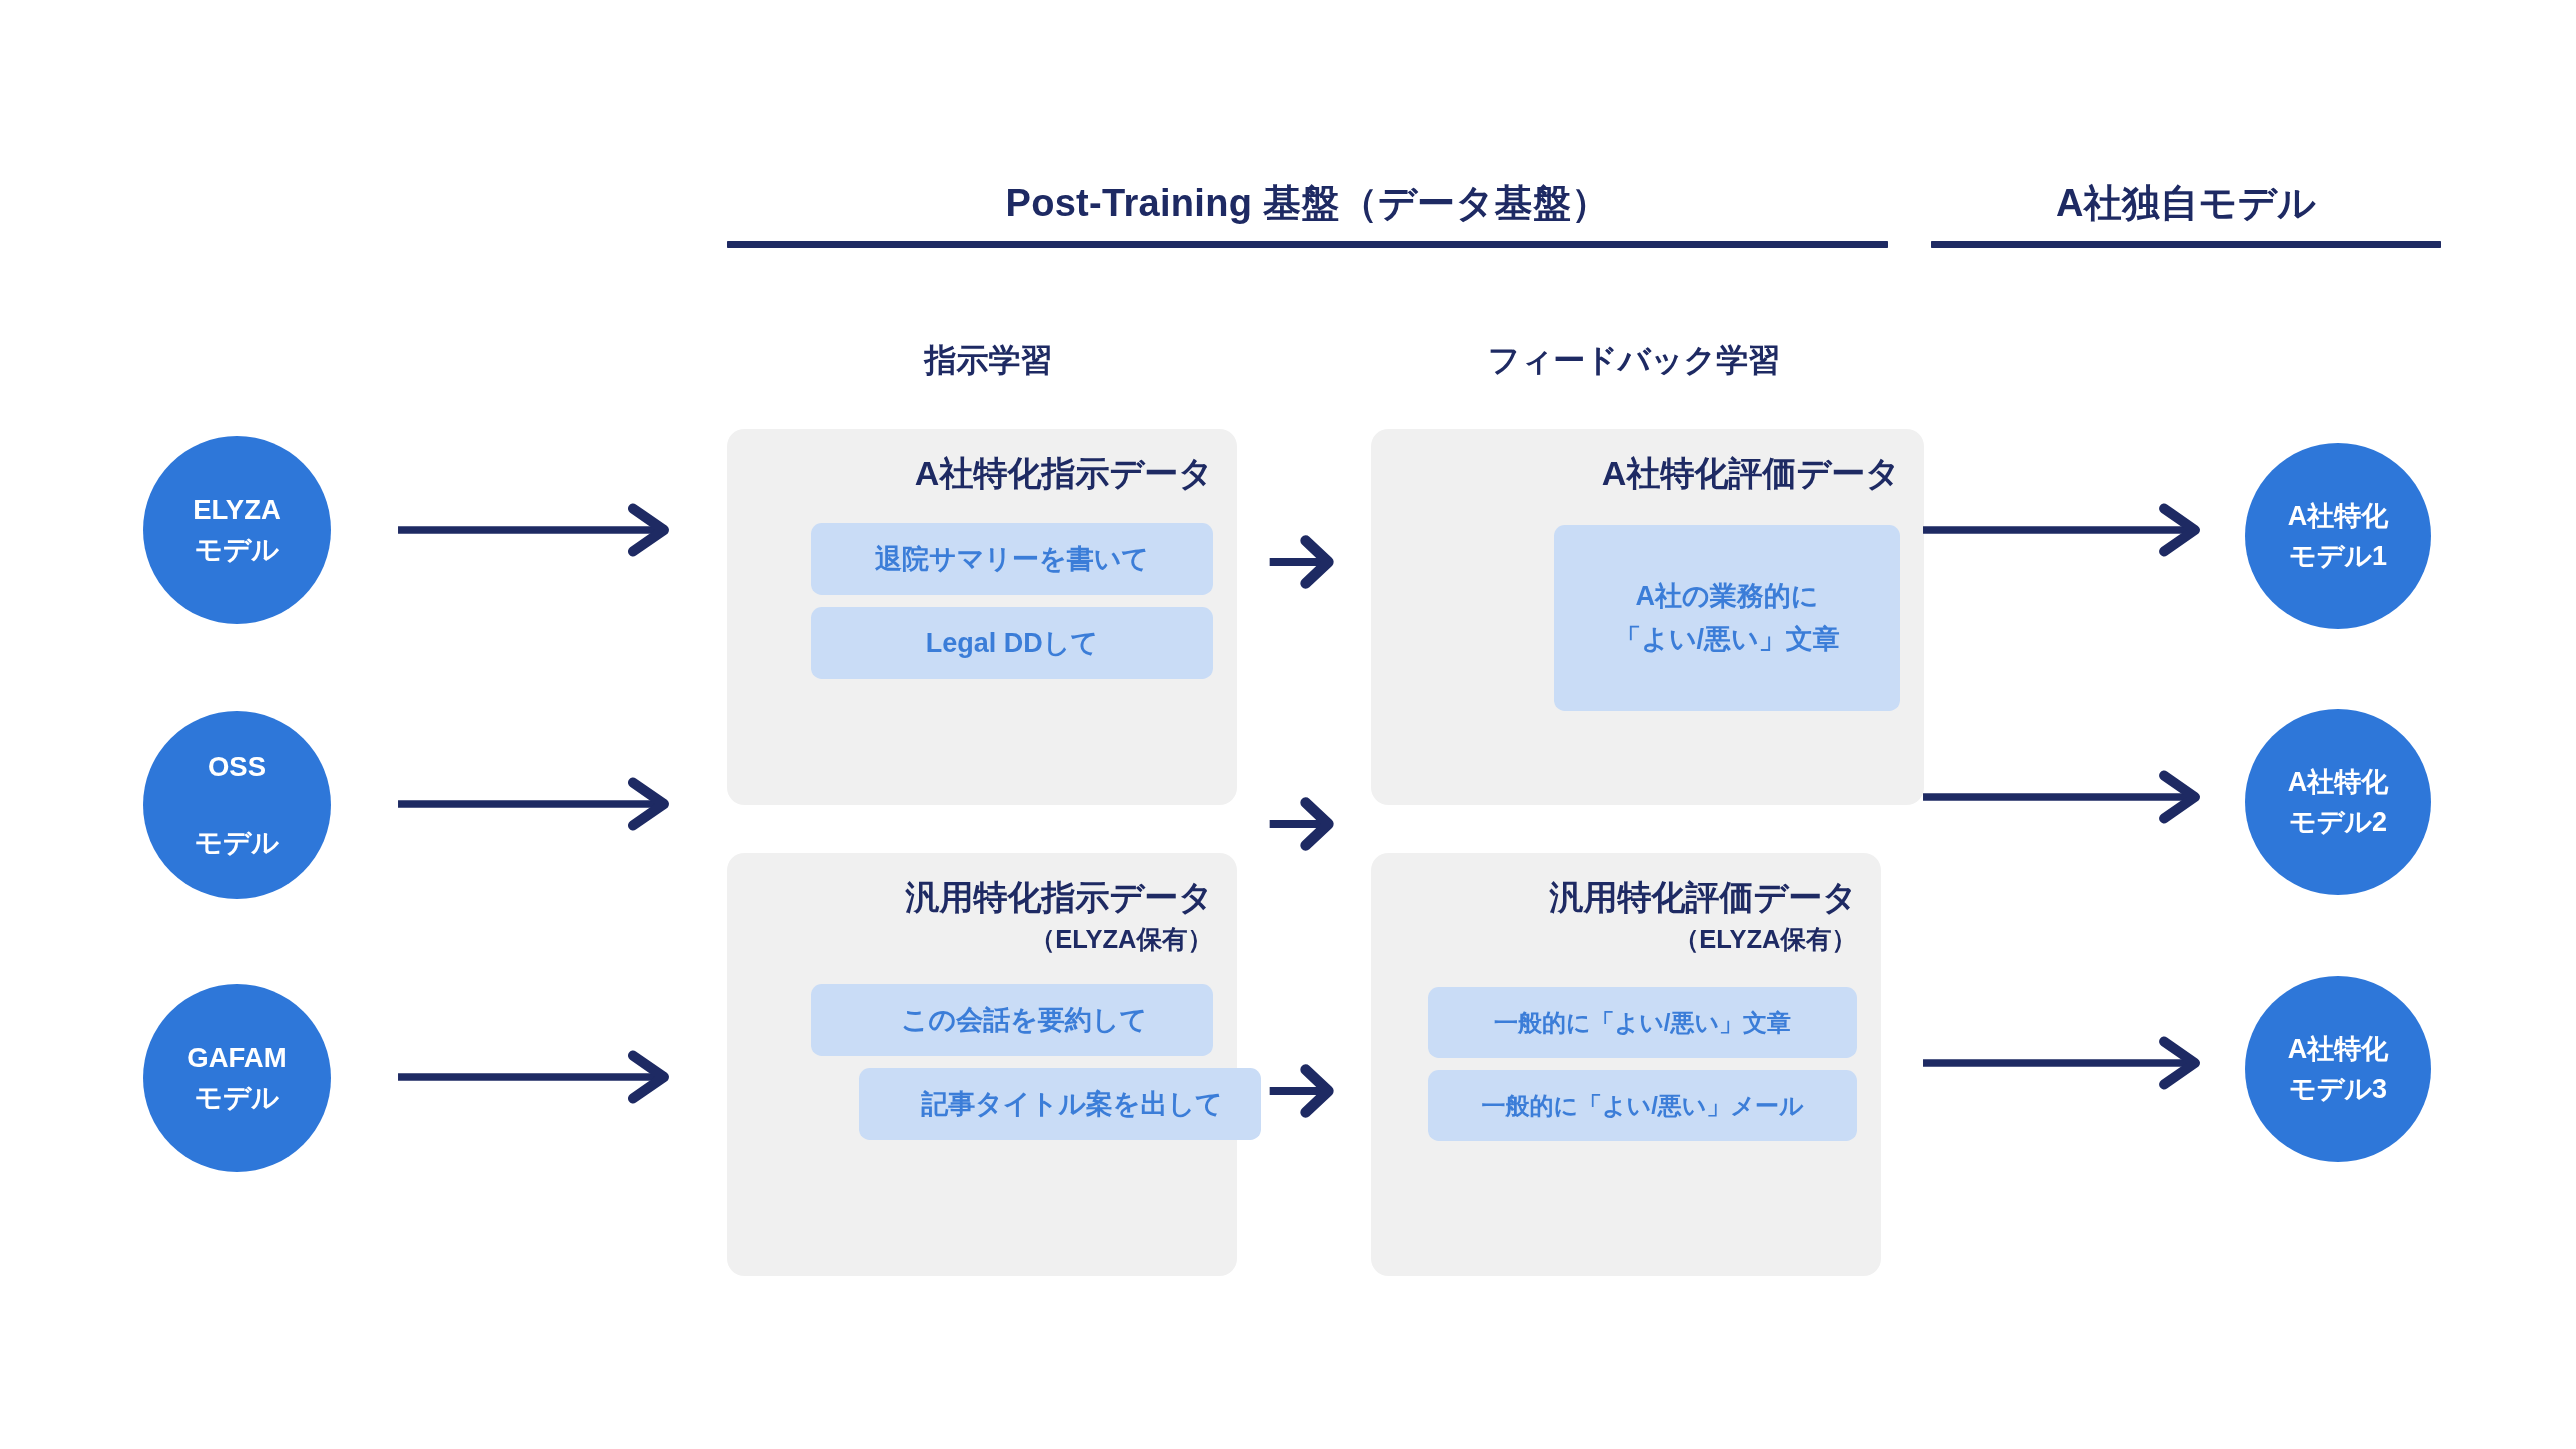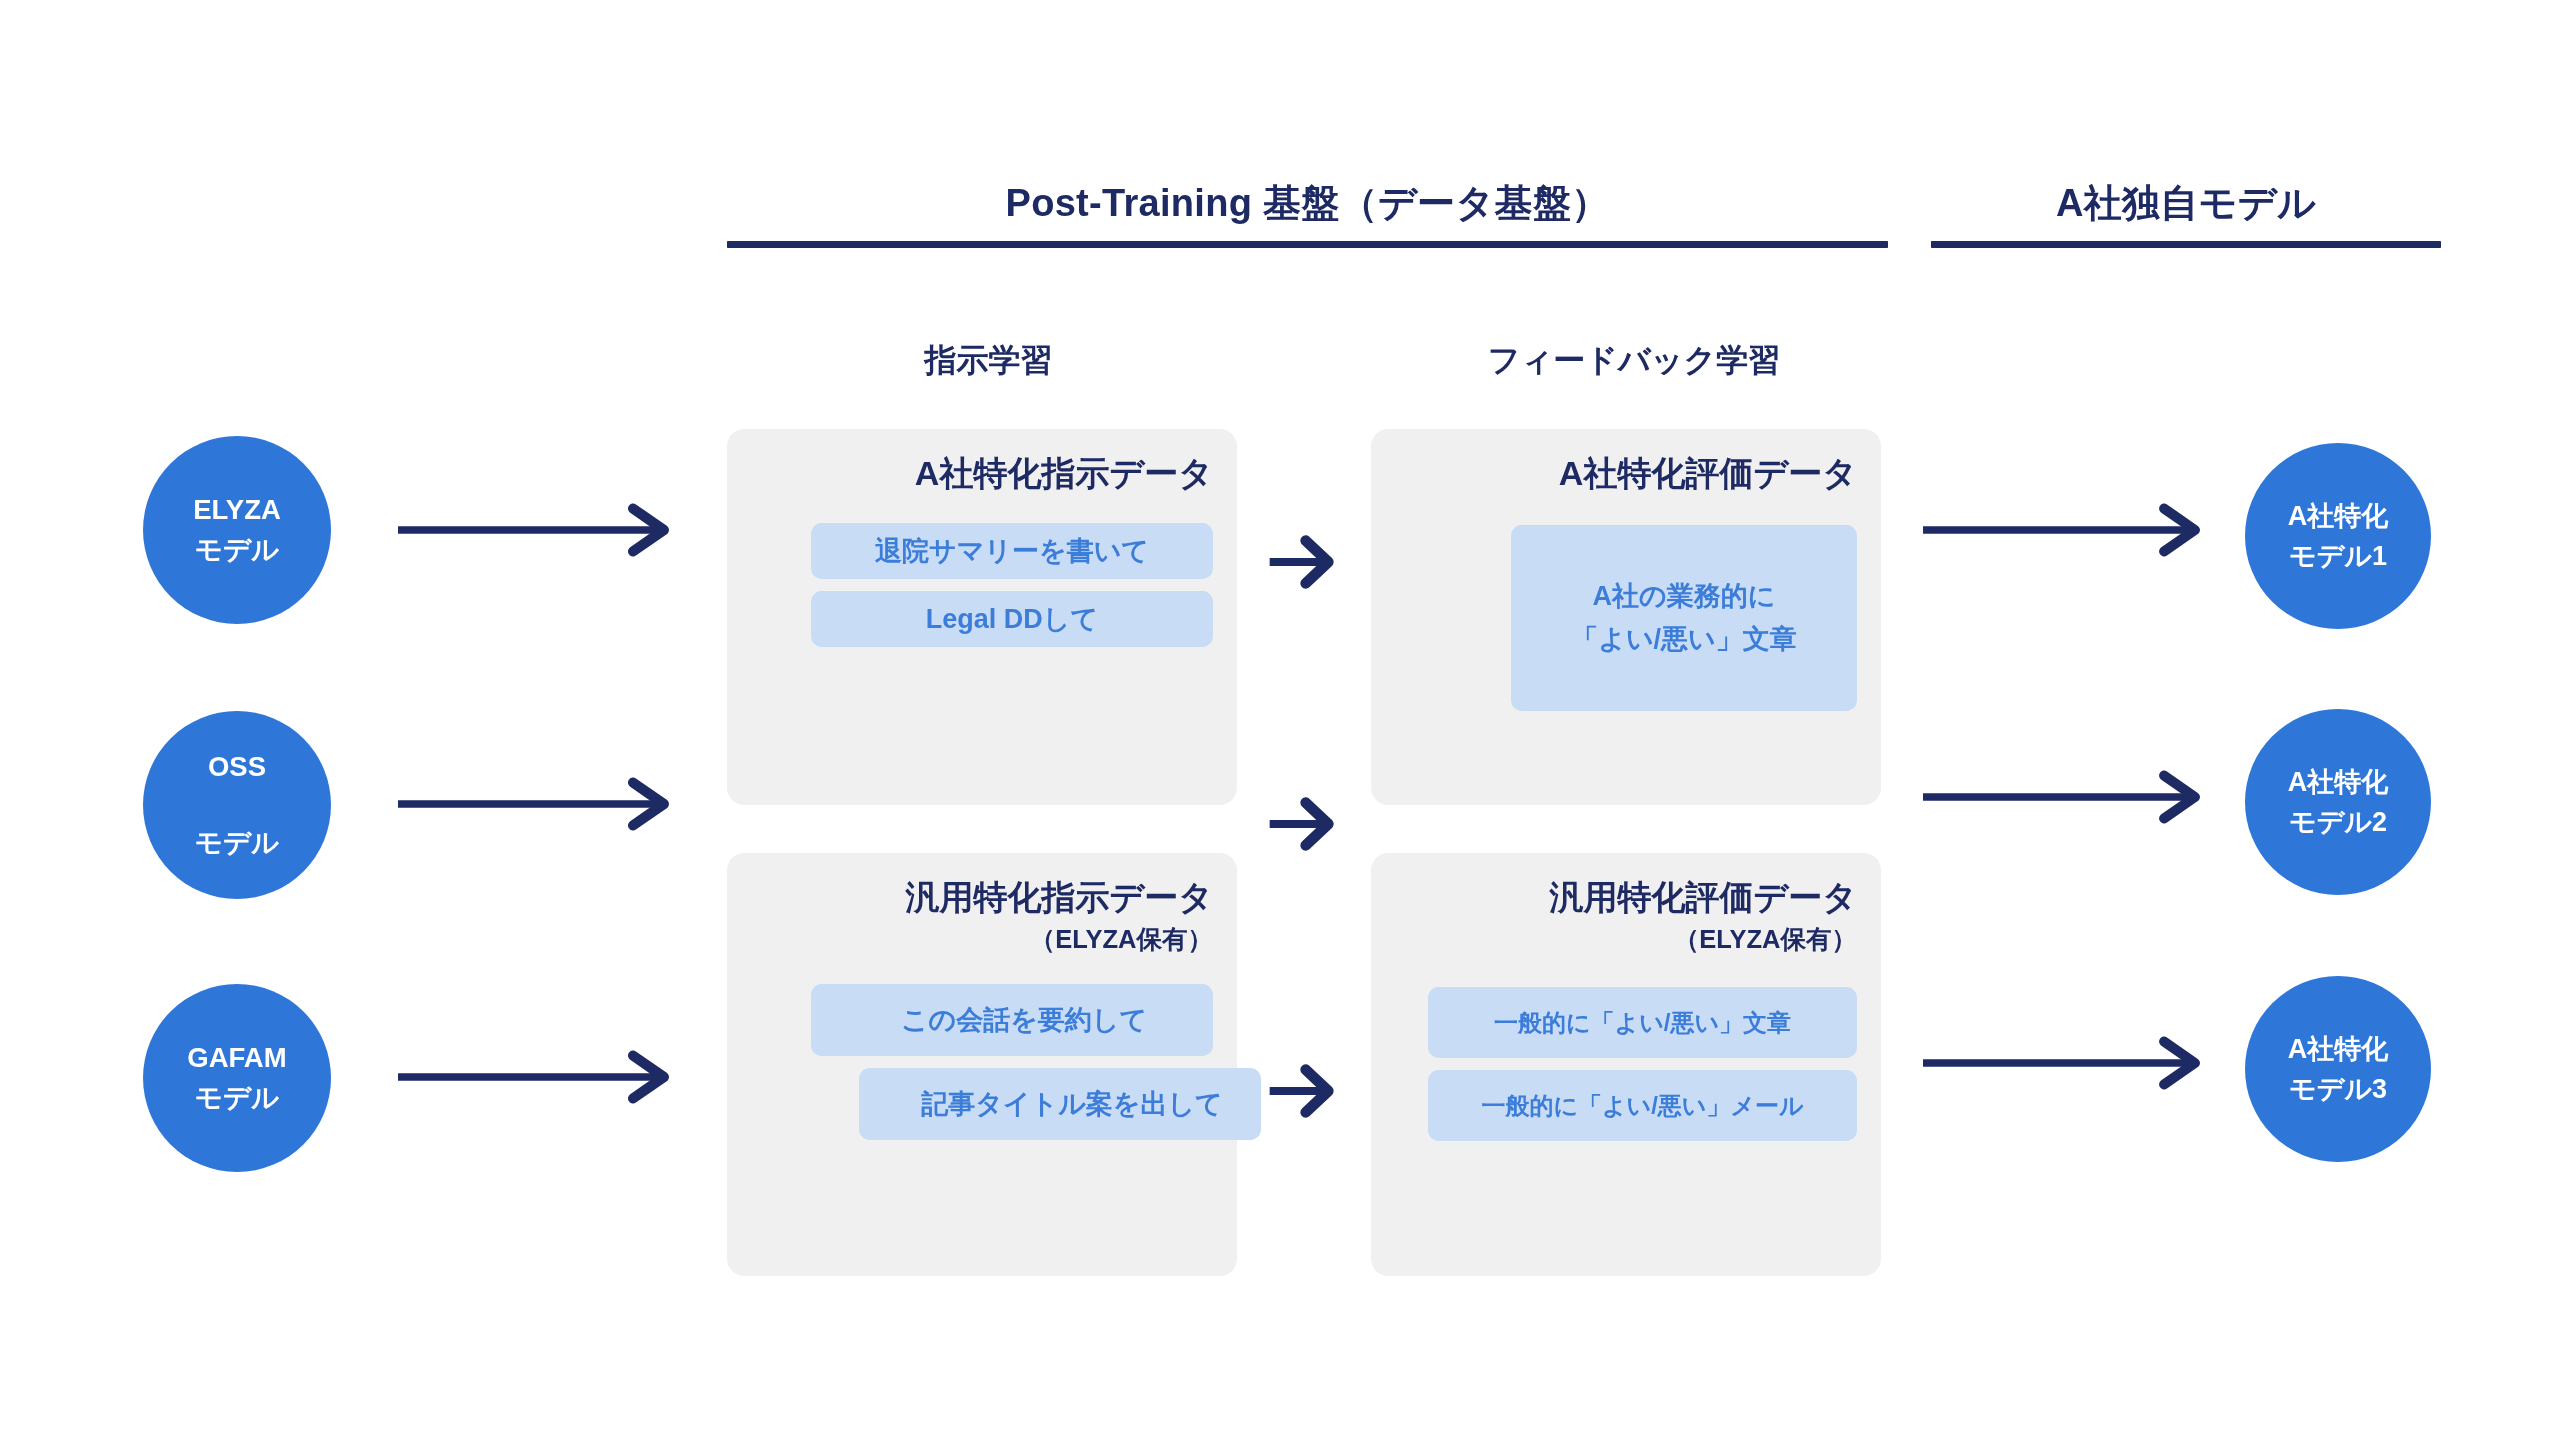--- a/index.html
+++ b/index.html
@@ -136,29 +136,29 @@
     text-align: center;
     display: flex;
     align-items: center;
     justify-content: center;
     box-sizing: border-box;
     width: 100%;
   }
 
   #card-a-instruction { left: 727px; top: 429px;  width: 510px; height: 376px; }
   #card-a-instruction .chip-stack { margin-top: 29.5px; width: 402px; }
-  #card-a-instruction .chip { height: 56px; font-size: 27px; }
+  #card-a-instruction .chip { height: 72px; font-size: 27px; }
   #card-a-instruction .chip + .chip { margin-top: 12px; }
 
   #card-gen-instruction { left: 727px; top: 853px; width: 510px; height: 423px; }
   #card-gen-instruction .chip-stack { margin-top: 28px; width: 402px; }
   #card-gen-instruction .chip { height: 72px; font-size: 27px; padding-left: 24px; }
   #card-gen-instruction .chip + .chip { margin-top: 12px; margin-left: 48px; }
 
-  #card-a-eval { left: 1371px; top: 429px;  width: 510px; height: 376px; }
+  #card-a-eval { left: 1371px; top: 429px;  width: 553px; height: 376px; }
   #card-a-eval .chip-stack { margin-top: 31px; width: 346px; }
   #card-a-eval .chip {
     height: 186px;
     font-size: 27px;
     line-height: 1.6;
     flex-direction: column;
   }
 
   #card-gen-eval { left: 1371px; top: 853px; width: 510px; height: 423px; }
   #card-gen-eval .chip-stack { margin-top: 31px; width: 429px; }

